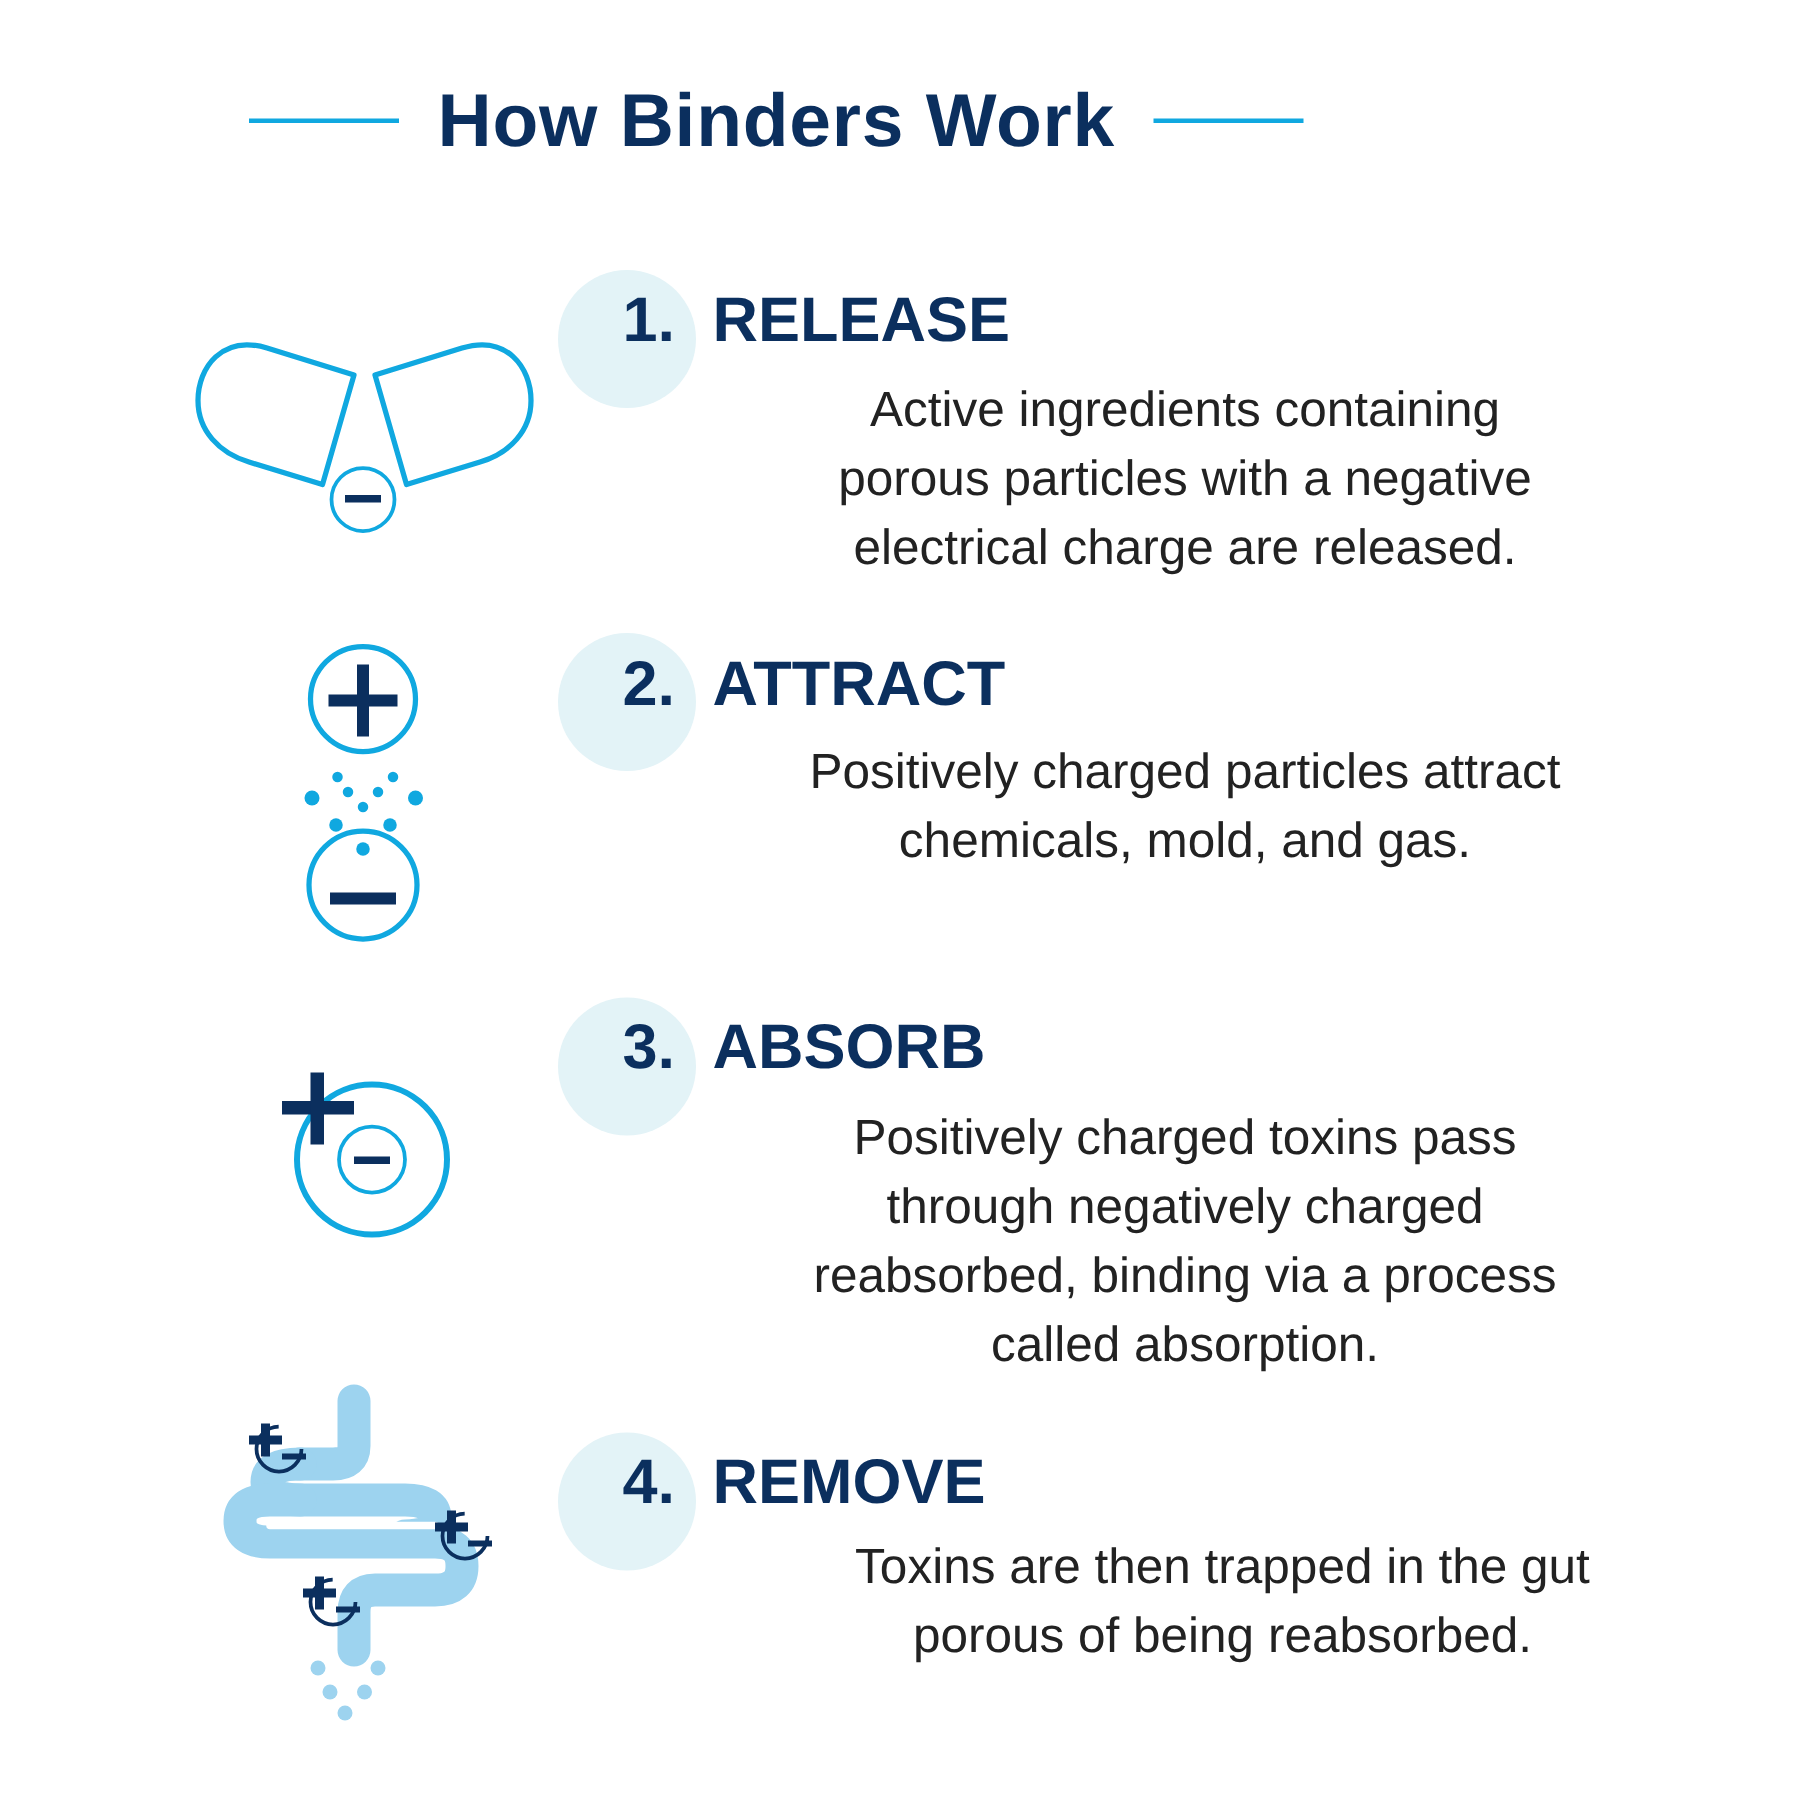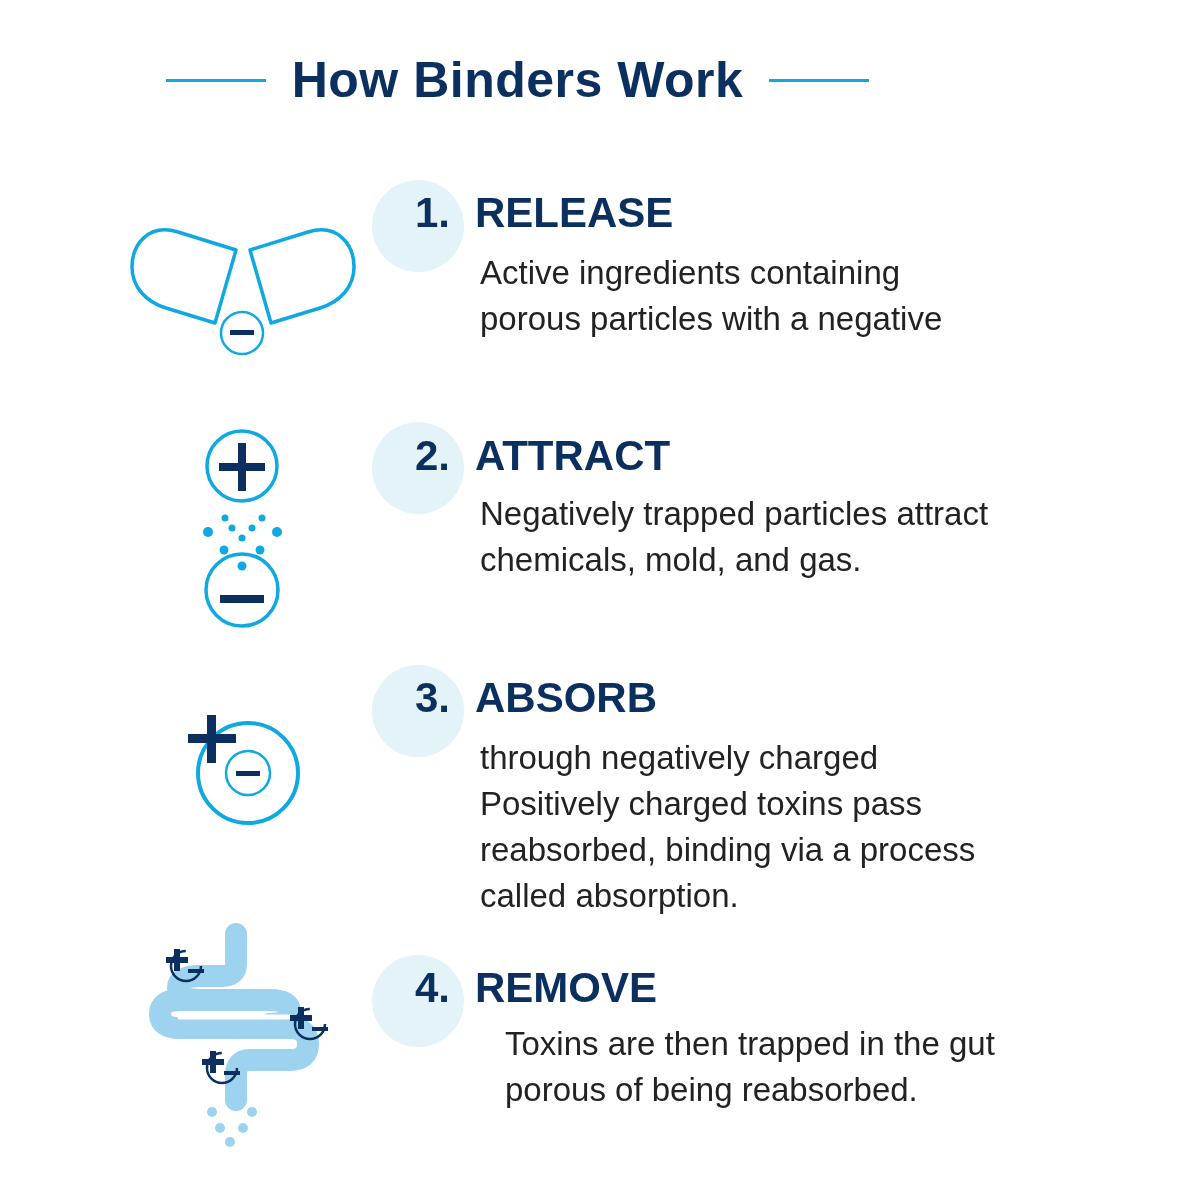--- a/index.html
+++ b/index.html
@@ -12,21 +12,21 @@
       letter-spacing: 0.5px; line-height: 1; }
     .step { position: absolute; left: 0; width: 1200px; }
     .circle-bg { position: absolute; left: 372px; width: 92px; height: 92px; border-radius: 50%;
       background: #e3f3f7; }
     .step-head { position: absolute; left: 415px; font-weight: bold; color: #0b2f5e;
       font-size: 42px; line-height: 1; white-space: nowrap; }
     .step-head .num { display: inline-block; width: 60px; }
     .step-desc { position: absolute; left: 480px; color: #222222; font-size: 33px;
       line-height: 46px; width: 620px; }
     .icon { position: absolute; }
-    .desc-line { display: block; white-space: nowrap; }
+    .desc-line { display: block; white-space: nowrap; text-align: center; }
   </style>
 </head>
 <body>
 
 <div class="title-wrap">
   <div class="title-line"></div>
   <div class="title">How Binders Work</div>
   <div class="title-line"></div>
 </div>
 
@@ -37,20 +37,21 @@
     <circle cx="122" cy="118" r="21" fill="#fff" stroke="#10a8e0" stroke-width="2.5"></circle>
     <rect x="110" y="115" width="24" height="5" fill="#0b2f5e"></rect>
   </svg>
   <div class="circle-bg" style="top:180px;"></div>
   <div class="step-head" style="top:192px;">
     <span class="num">1.</span><span>RELEASE</span>
   </div>
   <div class="step-desc" style="top:250px;">
     <span class="desc-line">Active ingredients containing</span>
     <span class="desc-line">porous particles with a negative</span>
+    <span class="desc-line">electrical charge are released.</span>
   </div>
 </div>
 
 <div class="step" style="top:0;">
   <svg class="icon" style="left:190px;top:428px;" width="100" height="205" viewBox="0 0 100 205">
     <circle cx="52" cy="38" r="35" fill="#fff" stroke="#10a8e0" stroke-width="3.5"></circle>
     <rect x="29" y="35" width="46" height="8" fill="#0b2f5e"></rect>
     <rect x="48" y="15" width="8" height="48" fill="#0b2f5e"></rect>
     <circle cx="35" cy="90" r="3.5" fill="#10a8e0"></circle>
     <circle cx="72" cy="90" r="3.5" fill="#10a8e0"></circle>
@@ -63,40 +64,40 @@
     <circle cx="70" cy="122" r="4.5" fill="#10a8e0"></circle>
     <circle cx="52" cy="162" r="36" fill="#fff" stroke="#10a8e0" stroke-width="3.5"></circle>
     <circle cx="52" cy="138" r="4.5" fill="#10a8e0"></circle>
     <rect x="30" y="167" width="44" height="8" fill="#0b2f5e"></rect>
   </svg>
   <div class="circle-bg" style="top:422px;"></div>
   <div class="step-head" style="top:435px;">
     <span class="num">2.</span><span>ATTRACT</span>
   </div>
   <div class="step-desc" style="top:491px;">
-    <span class="desc-line">Negatively trapped particles attract</span>
+    <span class="desc-line">Positively charged particles attract</span>
     <span class="desc-line">chemicals, mold, and gas.</span>
   </div>
 </div>
 
 <div class="step" style="top:0;">
   <svg class="icon" style="left:180px;top:710px;" width="130" height="125" viewBox="0 0 130 125">
     <circle cx="68" cy="63" r="50" fill="#fff" stroke="#10a8e0" stroke-width="4"></circle>
     <circle cx="68" cy="63" r="22" fill="#fff" stroke="#10a8e0" stroke-width="2.5"></circle>
     <rect x="56" y="61" width="24" height="5" fill="#0b2f5e"></rect>
     <rect x="8" y="24" width="48" height="9" fill="#0b2f5e"></rect>
     <rect x="27" y="5" width="9" height="48" fill="#0b2f5e"></rect>
   </svg>
   <div class="circle-bg" style="top:665px;"></div>
   <div class="step-head" style="top:677px;">
     <span class="num">3.</span><span>ABSORB</span>
   </div>
   <div class="step-desc" style="top:735px;">
+    <span class="desc-line">Positively charged toxins pass</span>
     <span class="desc-line">through negatively charged</span>
-    <span class="desc-line">Positively charged toxins pass</span>
     <span class="desc-line">reabsorbed, binding via a process</span>
     <span class="desc-line">called absorption.</span>
   </div>
 </div>
 
 <div class="step" style="top:0;">
   <svg class="icon" style="left:140px;top:920px;" width="210" height="235" viewBox="0 0 210 235">
     <path d="M95,20 L95,40 Q95,55 80,55 L70,55 Q50,55 50,70 Q50,82 70,82 L120,82 Q140,82 140,100 Q140,117 120,117 L40,117 Q20,117 20,100 Q20,84 40,84 L45,84" fill="none" stroke="#9dd3ef" stroke-width="0"></path>
 
     <path d="M95,18 L95,42 Q95,55 80,55 L68,55 Q48,55 48,68 Q48,80 68,80 L128,80 Q150,80 150,98 Q150,116 128,116 L35,116 Q18,116 18,98 Q18,80 35,80 L48,80" fill="none" stroke="#9dd3ef" stroke-width="0"></path>

